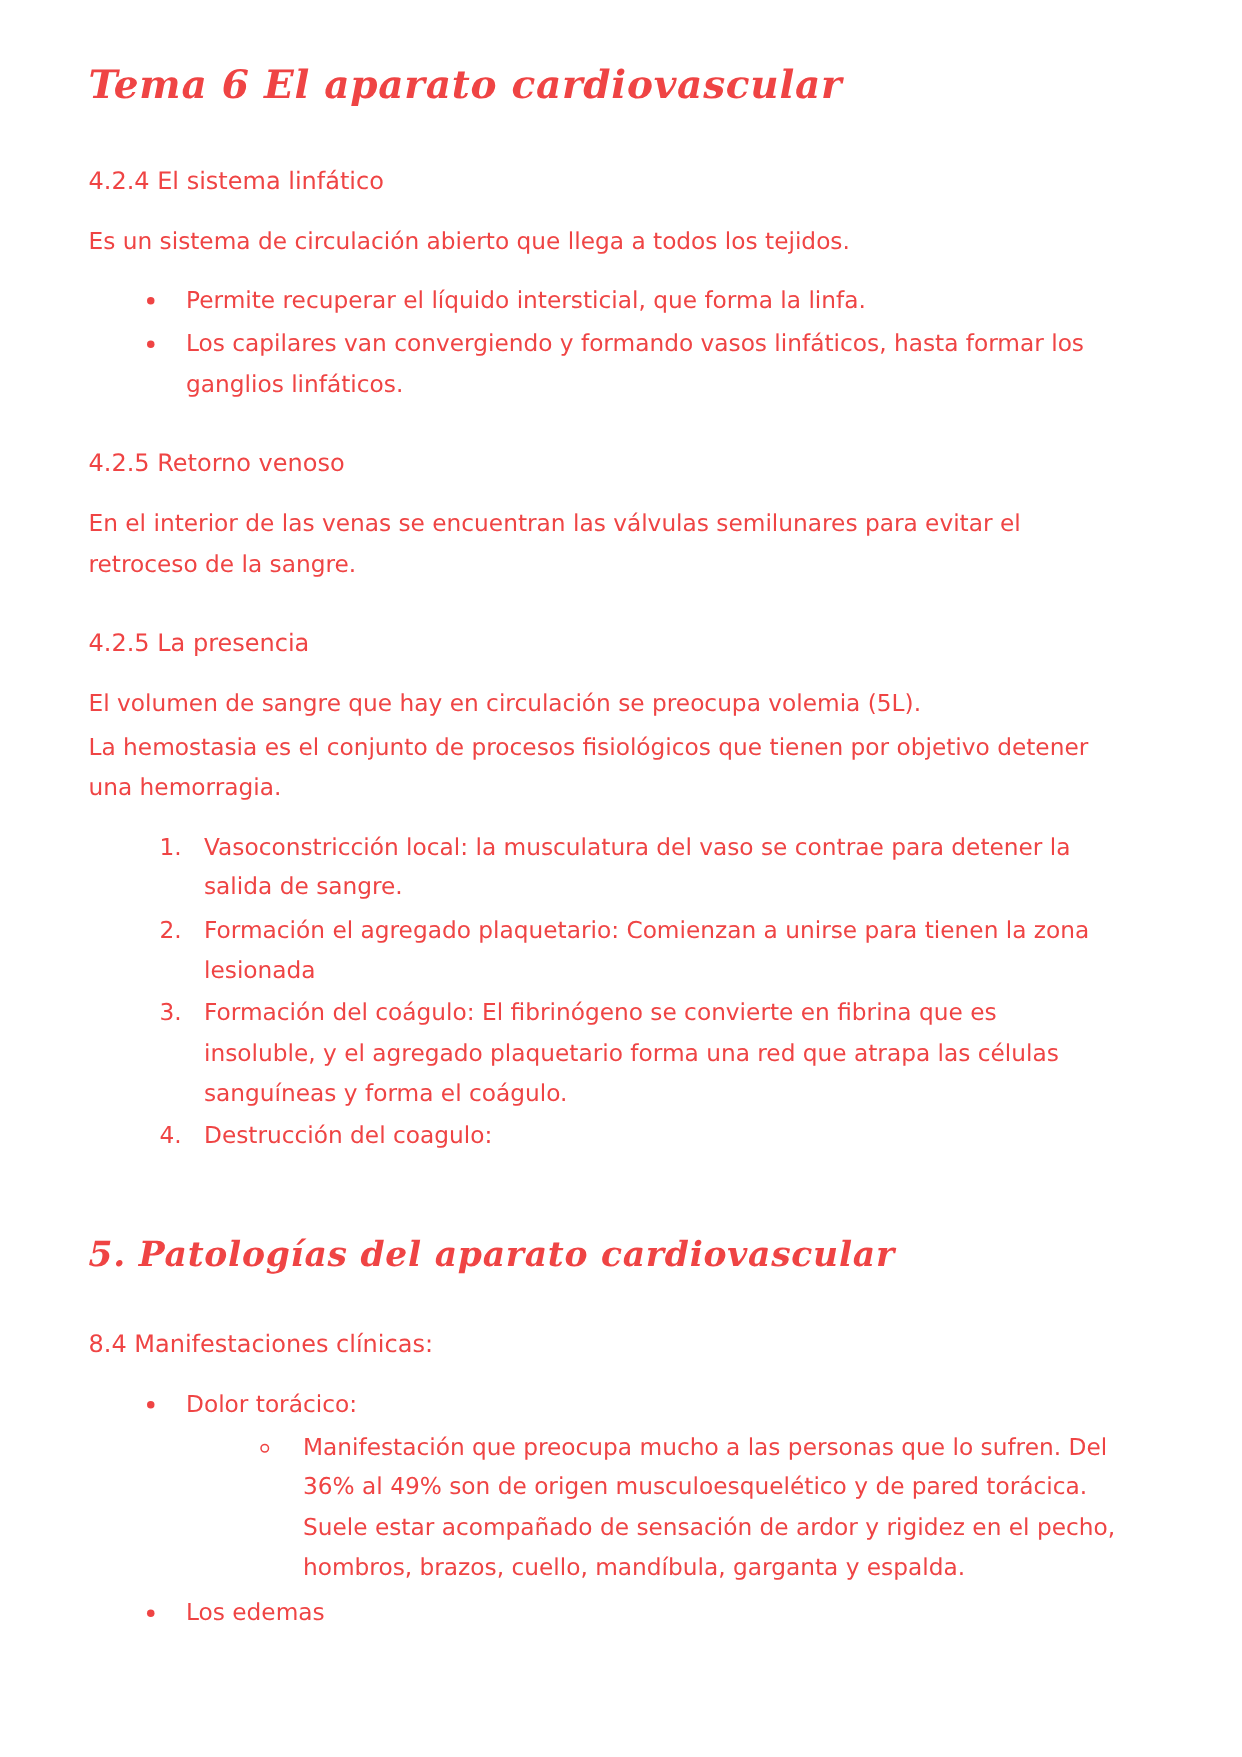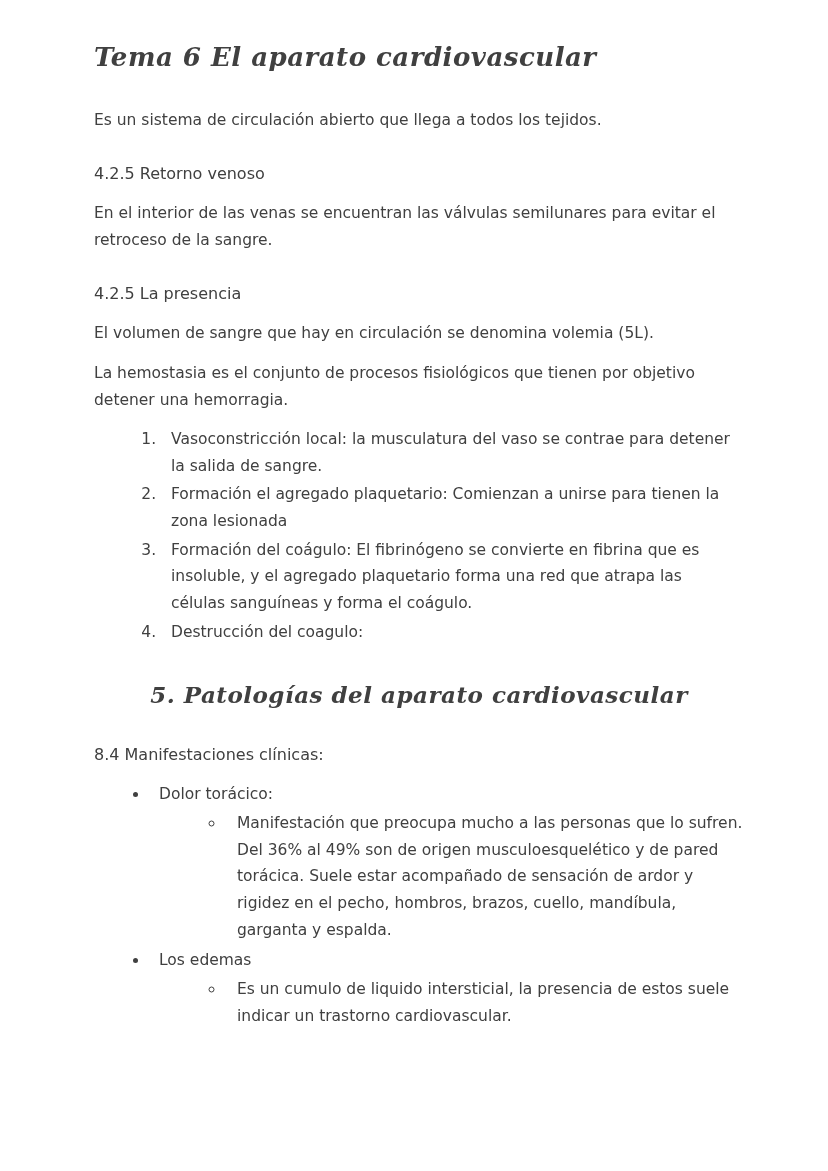--- a/index.html
+++ b/index.html
@@ -6,53 +6,52 @@
     margin: 0;
     padding: 0;
     background: #ffffff;
   }
   .page {
     position: relative;
     width: 828px;
     height: 1171px;
     margin: 0 auto;
     background: #ffffff;
-    color: #404040;
+    color: #ef4444;
     font-family: "DejaVu Sans", "Liberation Sans", sans-serif;
     font-size: 15.5px;
     line-height: 1.72;
     box-sizing: border-box;
-    padding: 42px 84px 40px 94px;
+    padding: 42px 84px 40px 59px;
     overflow: hidden;
   }
   .doc-title {
     font-family: "DejaVu Serif", "Liberation Serif", serif;
     font-style: italic;
     font-weight: bold;
     font-size: 26px;
     line-height: 1.2;
     letter-spacing: 0.5px;
     margin: 0 0 34px 0;
   }
   .section-heading {
     font-size: 16px;
     font-weight: normal;
     margin: 26px 0 13px 0;
   }
   .para {
-    margin: 13px 0;
+    margin: 3px 0;
   }
   .big-heading {
     font-family: "DejaVu Serif", "Liberation Serif", serif;
     font-style: italic;
     font-weight: bold;
     font-size: 23px;
     letter-spacing: 0.5px;
-    text-align: center;
-    margin: 30px 0 26px 0;
+    margin: 46px 0 26px 0;
   }
   ul.l1 {
     list-style-type: disc;
     margin: 13px 0;
     padding-left: 55px;
   }
   ol.steps {
     list-style-type: decimal;
     margin: 13px 12px;
     padding-left: 55px;
@@ -71,46 +70,48 @@
     padding-left: 12px;
   }
 </style>
 </head>
 <body>
 
 <div class="page">
 
   <h1 class="doc-title">Tema 6 El aparato cardiovascular</h1>
 
+  <h2 class="section-heading">4.2.4 El sistema linfático</h2>
   <p class="para">Es un sistema de circulación abierto que llega a todos los tejidos.</p>
+  <ul class="l1">
+    <li>Permite recuperar el líquido intersticial, que forma la linfa.</li>
+    <li>Los capilares van convergiendo y formando vasos linfáticos, hasta formar los ganglios linfáticos.</li>
+  </ul>
 
   <h2 class="section-heading">4.2.5 Retorno venoso</h2>
   <p class="para">En el interior de las venas se encuentran las válvulas semilunares para evitar el retroceso de la sangre.</p>
 
   <h2 class="section-heading">4.2.5 La presencia</h2>
-  <p class="para">El volumen de sangre que hay en circulación se denomina volemia (5L).</p>
+  <p class="para">El volumen de sangre que hay en circulación se preocupa volemia (5L).</p>
   <p class="para">La hemostasia es el conjunto de procesos fisiológicos que tienen por objetivo detener una hemorragia.</p>
   <ol class="steps">
     <li>Vasoconstricción local: la musculatura del vaso se contrae para detener la salida de sangre.</li>
     <li>Formación el agregado plaquetario: Comienzan a unirse para tienen la zona lesionada</li>
     <li>Formación del coágulo: El fibrinógeno se convierte en fibrina que es insoluble, y el agregado plaquetario forma una red que atrapa las células sanguíneas y forma el coágulo.</li>
     <li>Destrucción del coagulo:</li>
   </ol>
 
   <h2 class="big-heading">5. Patologías del aparato cardiovascular</h2>
 
   <h2 class="section-heading">8.4 Manifestaciones clínicas:</h2>
   <ul class="l1">
     <li>
       <span>Dolor torácico:</span>
       <ul class="l2">
         <li>Manifestación que preocupa mucho a las personas que lo sufren. Del 36% al 49% son de origen musculoesquelético y de pared torácica. Suele estar acompañado de sensación de ardor y rigidez en el pecho, hombros, brazos, cuello, mandíbula, garganta y espalda.</li>
       </ul>
     </li>
     <li>
       <span>Los edemas</span>
-      <ul class="l2">
-        <li>Es un cumulo de liquido intersticial, la presencia de estos suele indicar un trastorno cardiovascular.</li>
-      </ul>
     </li>
   </ul>
 
 </div>
 
 </body></html>

